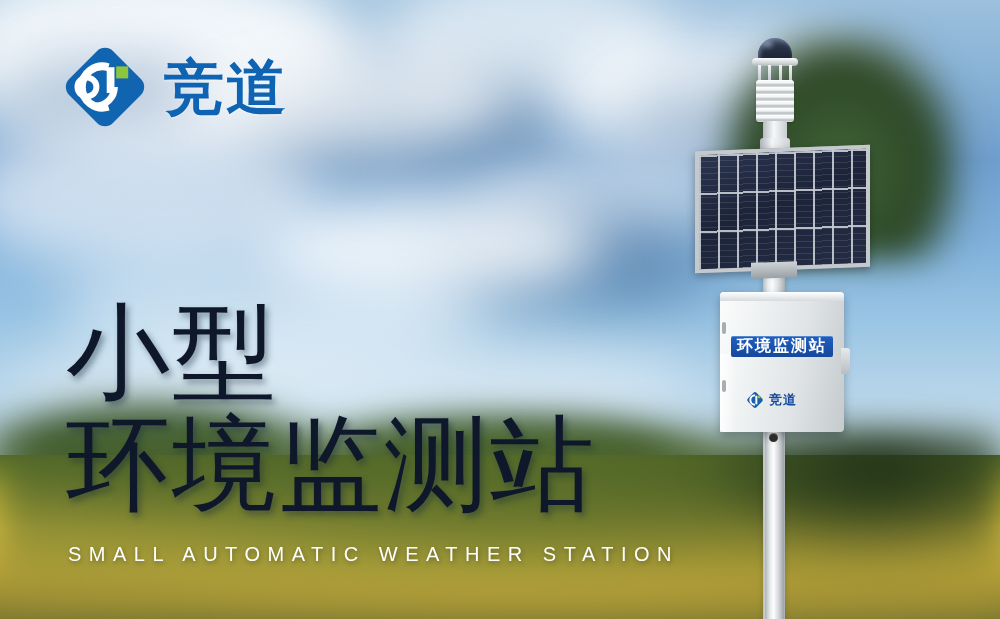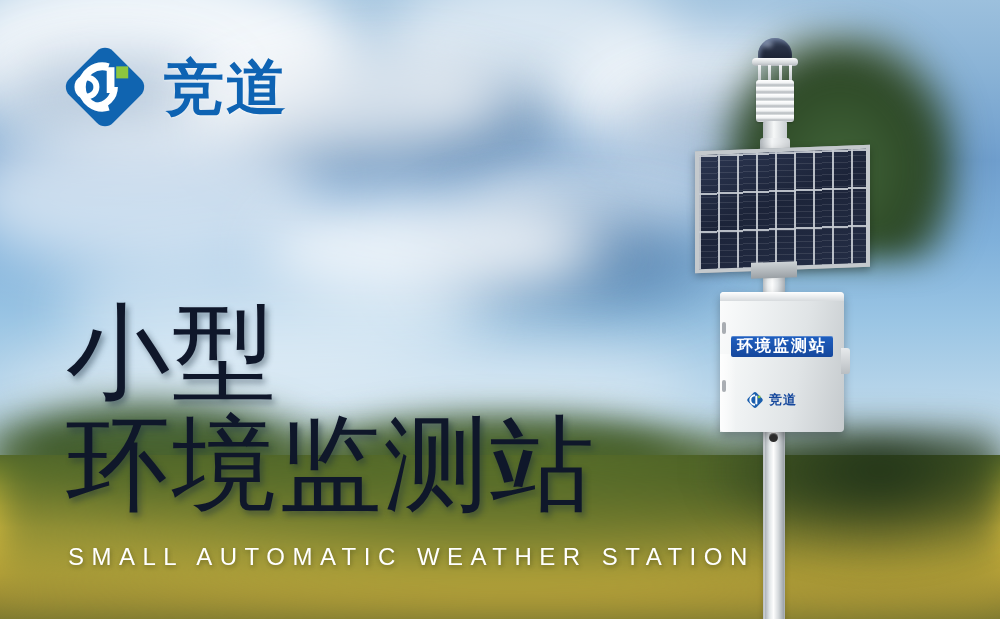--- a/index.html
+++ b/index.html
@@ -225,21 +225,21 @@
     position:absolute;left:66px;top:296px;
     color:#0f172a;
     font-family:"DejaVu Sans","Liberation Sans",sans-serif;
     font-weight:normal;
     text-shadow:3px 4px 6px rgba(25,45,60,.45);
   }
   .line1{font-size:104px;line-height:112px;letter-spacing:2px;}
   .line2{font-size:104px;line-height:112px;letter-spacing:2px;}
   .subtitle{
     position:absolute;left:68px;top:543px;
-    color:#ffffff;font-size:24px;letter-spacing:7.5px;
+    color:#ffffff;font-size:20px;letter-spacing:7.5px;
     font-family:"Liberation Sans","DejaVu Sans",sans-serif;
     text-shadow:1px 2px 4px rgba(60,60,20,.45);
     white-space:nowrap;
   }
 </style>
 </head>
 <body>
 
 <div class="banner">
 

